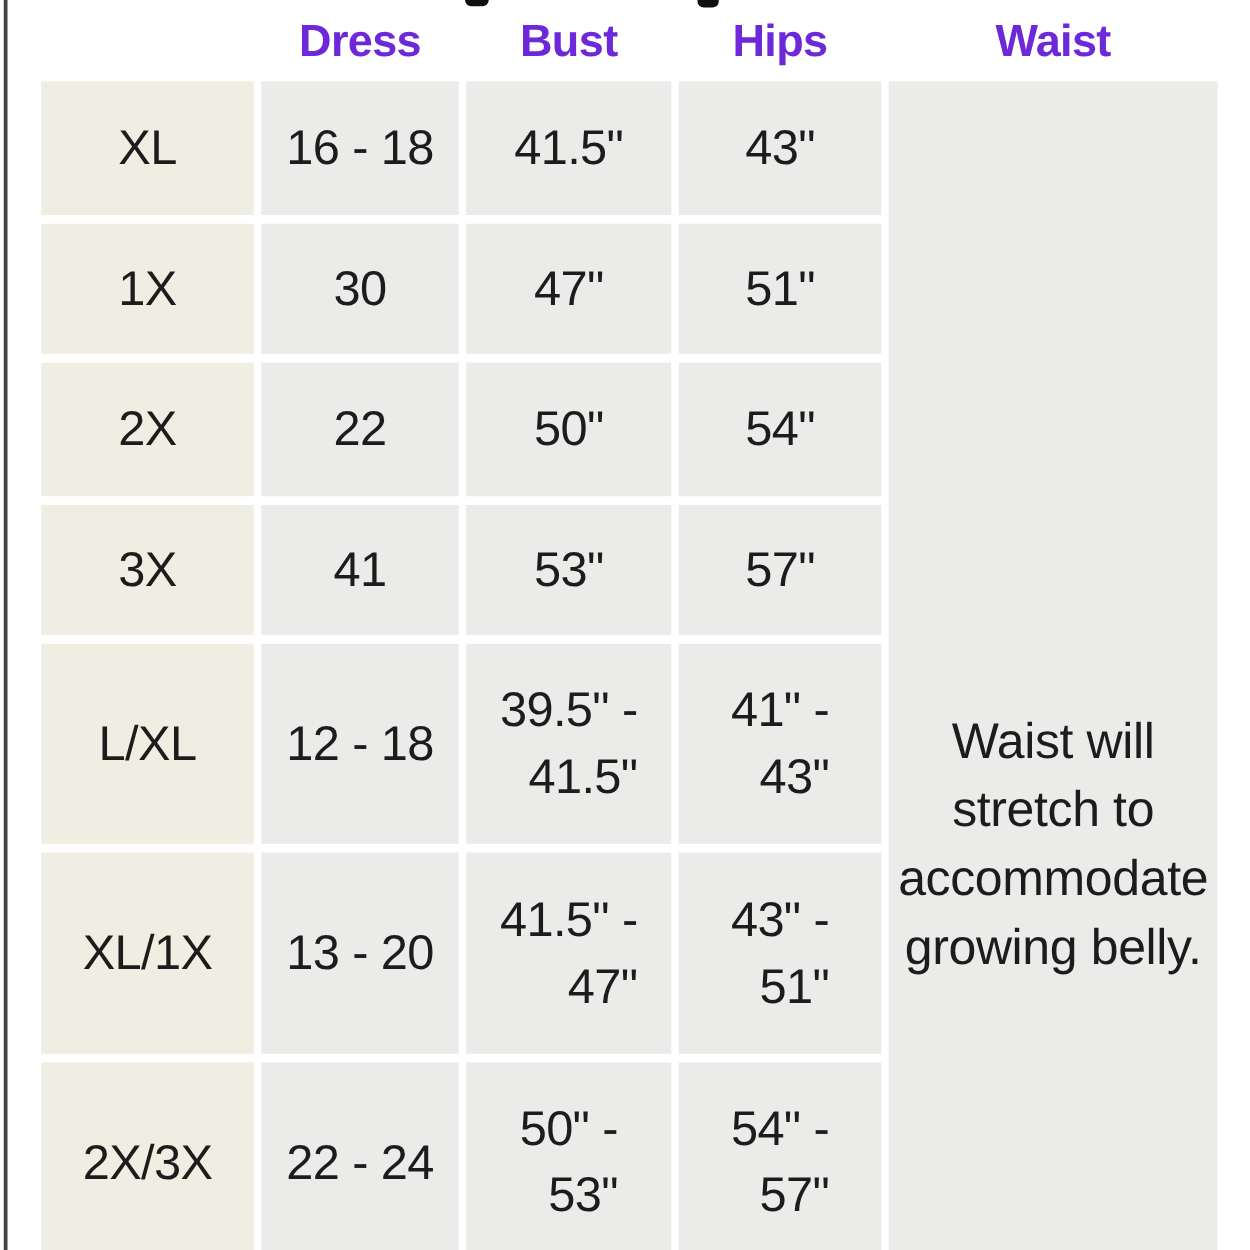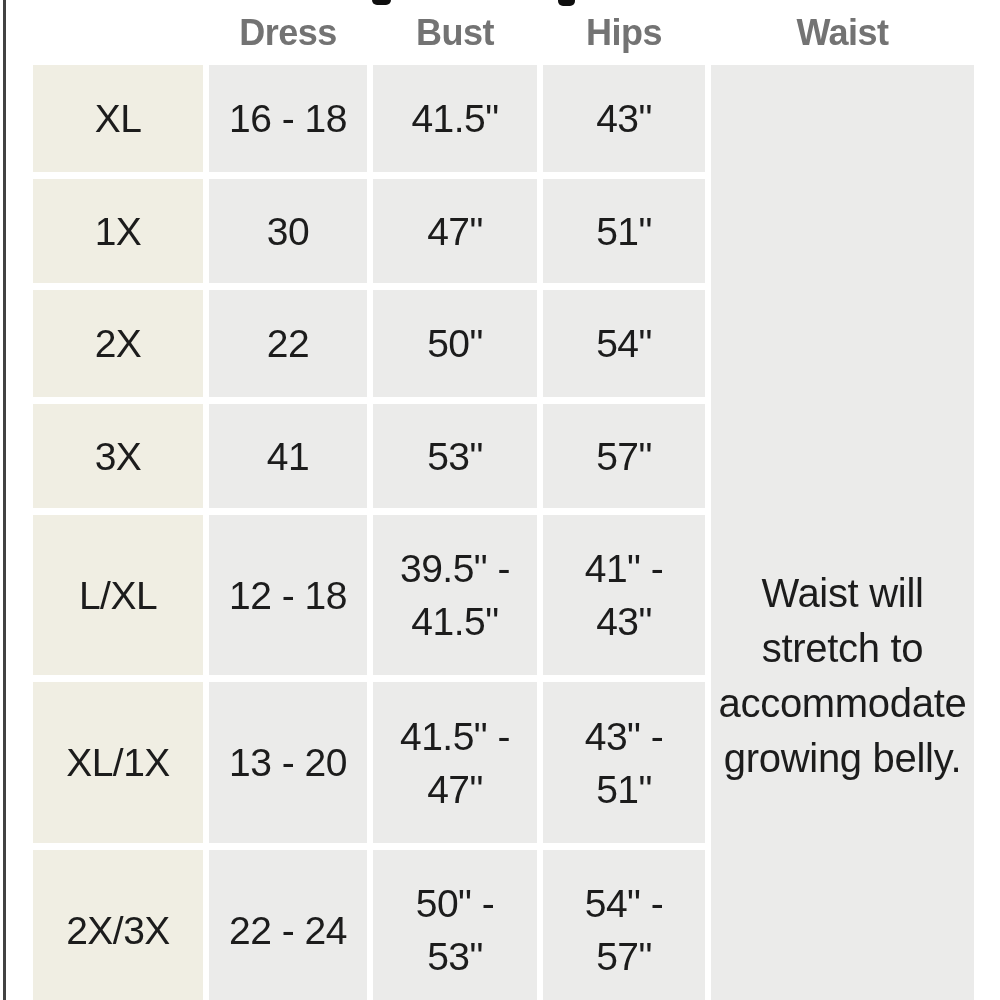--- a/index.html
+++ b/index.html
@@ -40,35 +40,35 @@
     column-gap: 6px;
     row-gap: 7px;
     grid-auto-flow: row;
   }
   .th {
     display: flex;
     align-items: center;
     justify-content: center;
     font-weight: bold;
     font-size: 36px;
-    color: #737373;
+    color: #6d28d9;
     letter-spacing: -0.5px;
     background: transparent;
   }
   .td {
     display: flex;
     align-items: center;
     justify-content: center;
     background: #ebebea;
     font-size: 39px;
     line-height: 53px;
     color: #1c1c1c;
     letter-spacing: -0.5px;
     white-space: pre-line;
-    text-align: center;
+    text-align: right;
   }
   .td.size {
     background: #f0eee3;
   }
   .td.waist {
     grid-column: 5;
     grid-row: 2 / 9;
     display: block;
     text-align: center;
   }

